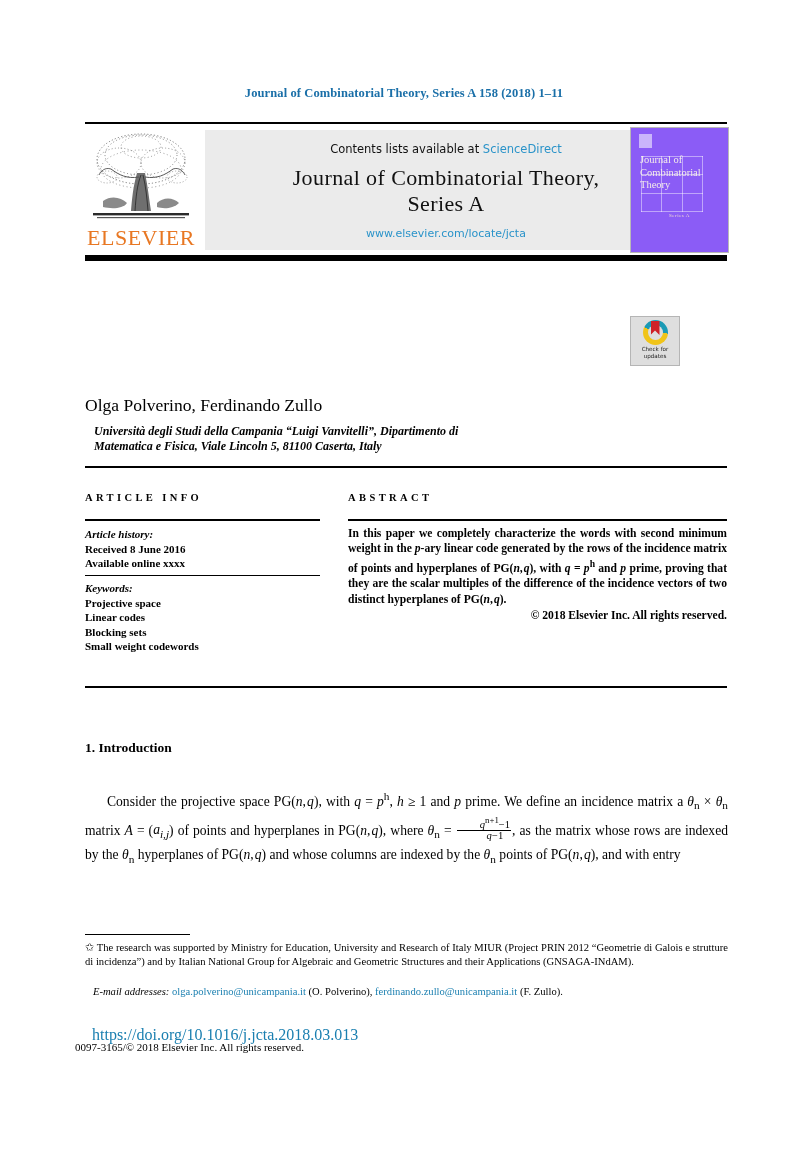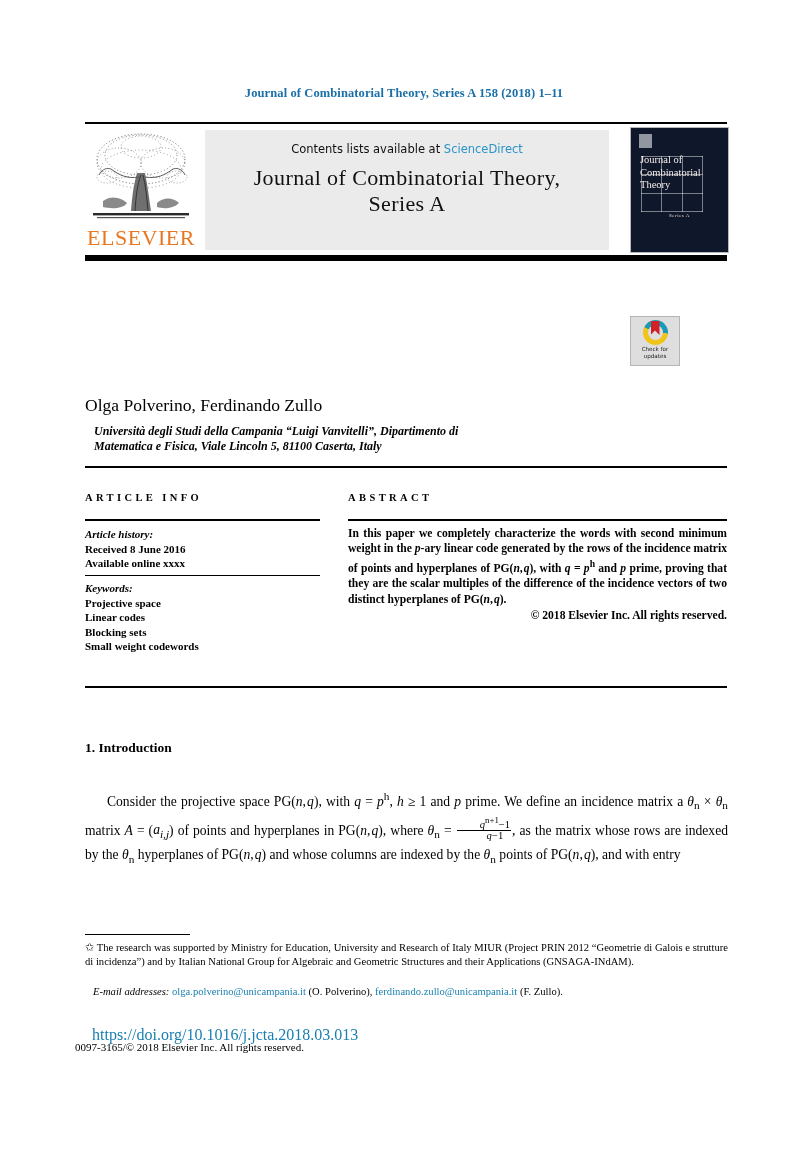--- a/index.html
+++ b/index.html
@@ -66,20 +66,21 @@
     letter-spacing: 0.5px;
     color: #e87722;
     font-weight: normal;
   }
   .contents-box {
     position: absolute;
     left: 120px; top: 3px;
     width: 404px; height: 120px;
     background: #ebebeb;
     text-align: center;
+    padding-left: 39px;
   }
   .contents-line {
     margin-top: 12px;
     font-family: "DejaVu Sans", sans-serif;
     font-size: 11.5px;
     color: #111;
   }
   .contents-line .sd {
     color: #2a93c9;
   }
@@ -95,21 +96,21 @@
     margin-top: 10px;
     font-family: "DejaVu Sans", sans-serif;
     font-size: 11px;
     color: #2a93c9;
   }
   .cover-thumb {
     position: absolute;
     left: 545px; top: 0px;
     width: 97px; height: 124px;
     border: 1px solid #b9b9b9;
-    background: #0f172a;
+    background: #8b5cf6;
     overflow: hidden;
   }
   .cover-grid {
     position: absolute;
     left: 10px; top: 28px;
     width: 62px; height: 56px;
   }
   .cover-grid i {
     position: absolute;
     background: rgba(255,255,255,0.45);
@@ -398,20 +399,21 @@
     </div>
 
     <div class="contents-box">
       <div class="contents-line">
         <span>Contents lists available at </span><span class="sd">ScienceDirect</span>
       </div>
       <div class="journal-big">
         <div>Journal of Combinatorial Theory,</div>
         <div>Series A</div>
       </div>
+      <div class="journal-url">www.elsevier.com/locate/jcta</div>
     </div>
 
     <div class="cover-thumb">
       <div class="cover-elsevier-mark"></div>
       <div class="cover-grid">
         <i style="left:0;top:0;width:1px;height:56px;"></i>
         <i style="left:20px;top:0;width:1px;height:56px;"></i>
         <i style="left:41px;top:0;width:1px;height:56px;"></i>
         <i style="left:61px;top:0;width:1px;height:56px;"></i>
         <i style="left:0;top:0;width:62px;height:1px;"></i>

